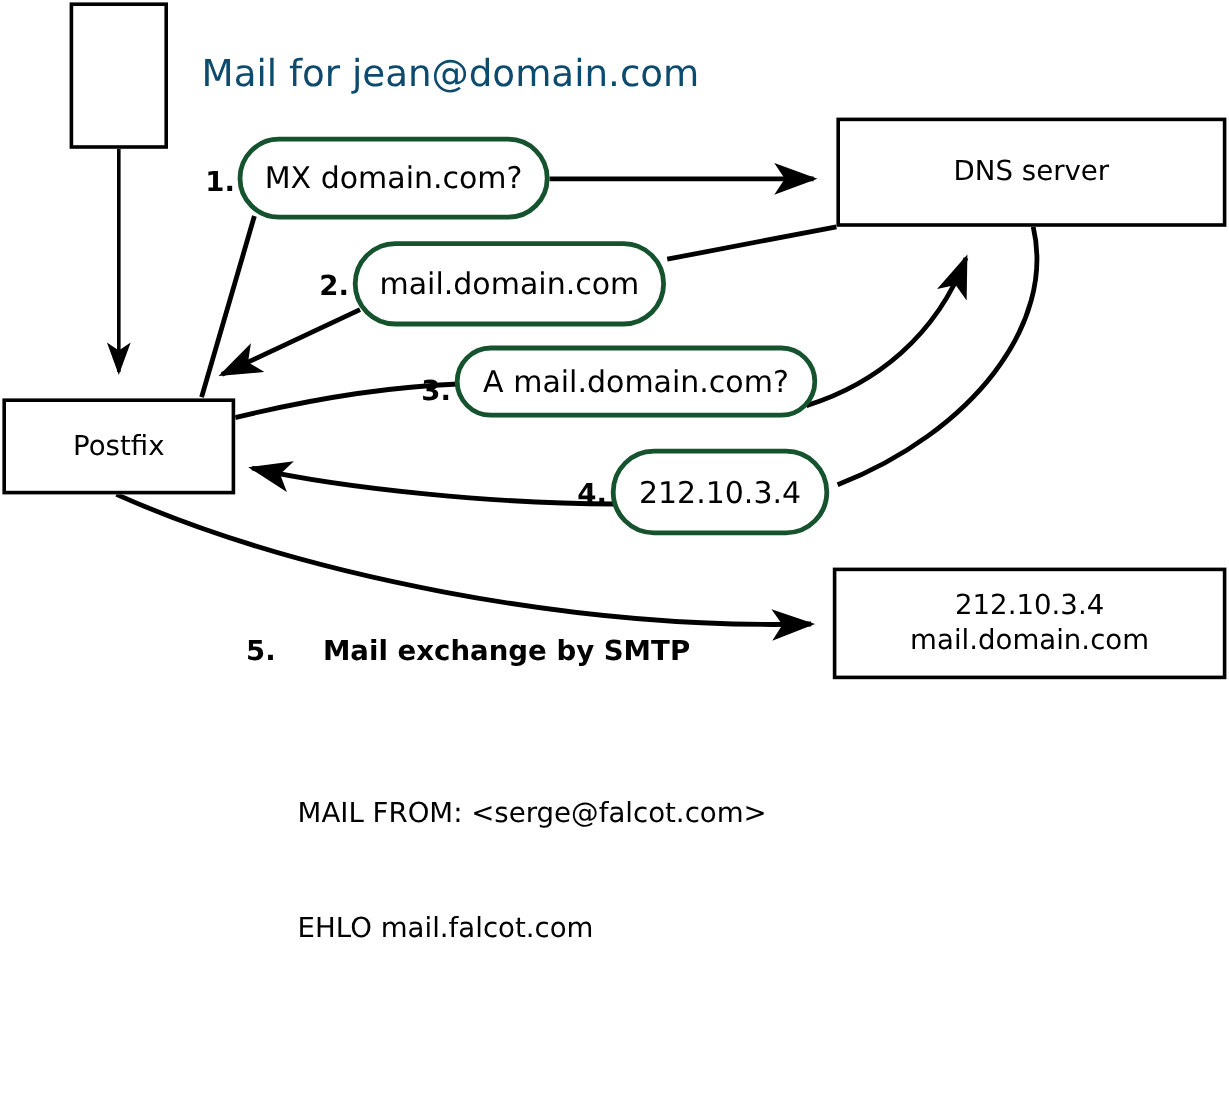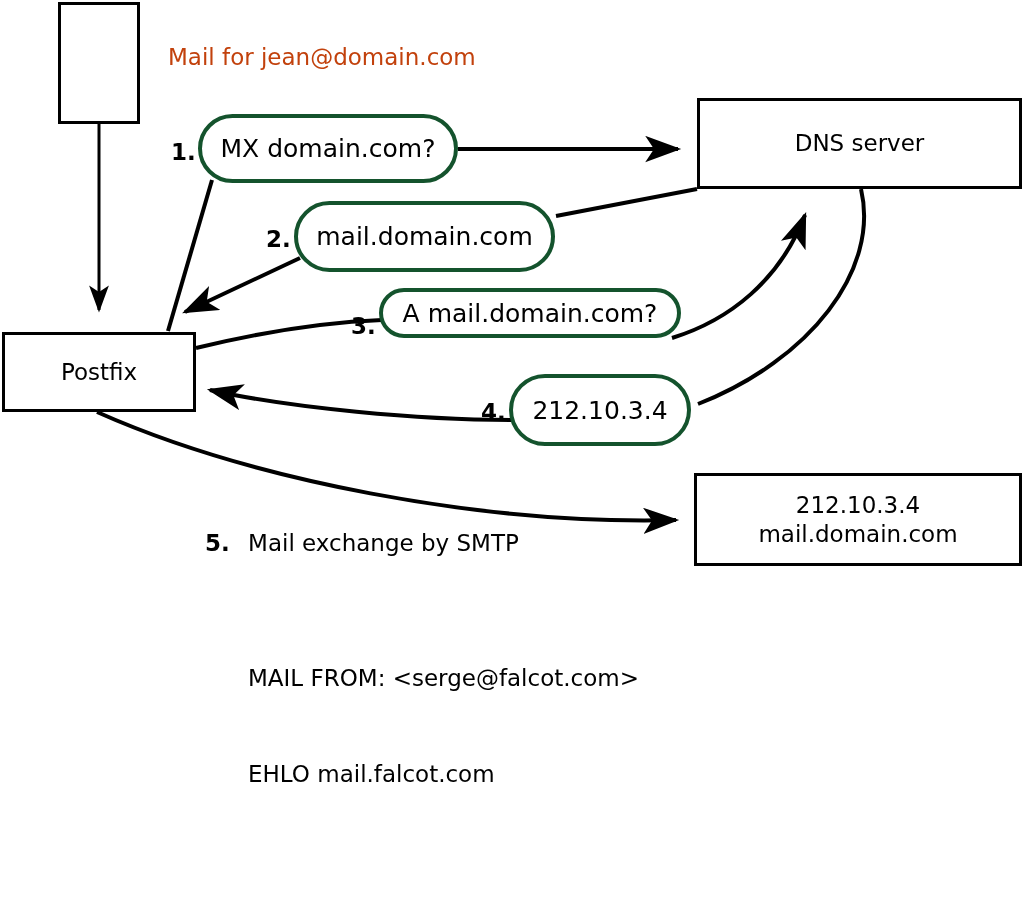--- a/index.html
+++ b/index.html
@@ -52,22 +52,22 @@
   }
   .step-num {
     position: absolute;
     font-size: 23px;
     font-weight: bold;
     color: #000000;
     white-space: nowrap;
   }
   .plain-text {
     position: absolute;
-    font-size: 23px;
-    color: #c2410c;
+    font-size: 31px;
+    color: #0c4a6e;
     white-space: nowrap;
   }
   .transcript {
     position: absolute;
     font-size: 23px;
     color: #000000;
     line-height: 32px;
     white-space: pre;
   }
   .step5-label {
@@ -144,32 +144,32 @@
   <div class="bubble" style="left:198px; top:114px; width:260px; height:69px; border-radius:35px;">
     <span>MX domain.com?</span>
   </div>
 
   <div class="step-num" style="left:266px; top:226px;">2.</div>
   <div class="bubble" style="left:294px; top:201px; width:261px; height:71px; border-radius:36px;">
     <span>mail.domain.com</span>
   </div>
 
   <div class="step-num" style="left:351px; top:313px;">3.</div>
-  <div class="bubble" style="left:379px; top:288px; width:302px; height:50px; border-radius:35px;">
+  <div class="bubble" style="left:379px; top:288px; width:302px; height:60px; border-radius:35px;">
     <span>A mail.domain.com?</span>
   </div>
 
   <div class="step-num" style="left:481px; top:399px;">4.</div>
   <div class="bubble" style="left:509px; top:374px; width:182px; height:72px; border-radius:36px;">
     <span>212.10.3.4</span>
   </div>
 
   <div class="step5-label" style="left:205px; top:530px;">
     <span class="num">5.</span>
-    <span style="margin-left:11px;">Mail exchange by SMTP</span>
+    <span style="margin-left:32px;font-weight:bold;">Mail exchange by SMTP</span>
   </div>
 
   <div class="transcript" style="left:248px; top:598px;">
     <div>MAIL FROM: &lt;serge@falcot.com&gt;</div>
     <div>EHLO mail.falcot.com</div>
     
     
     
     
     

